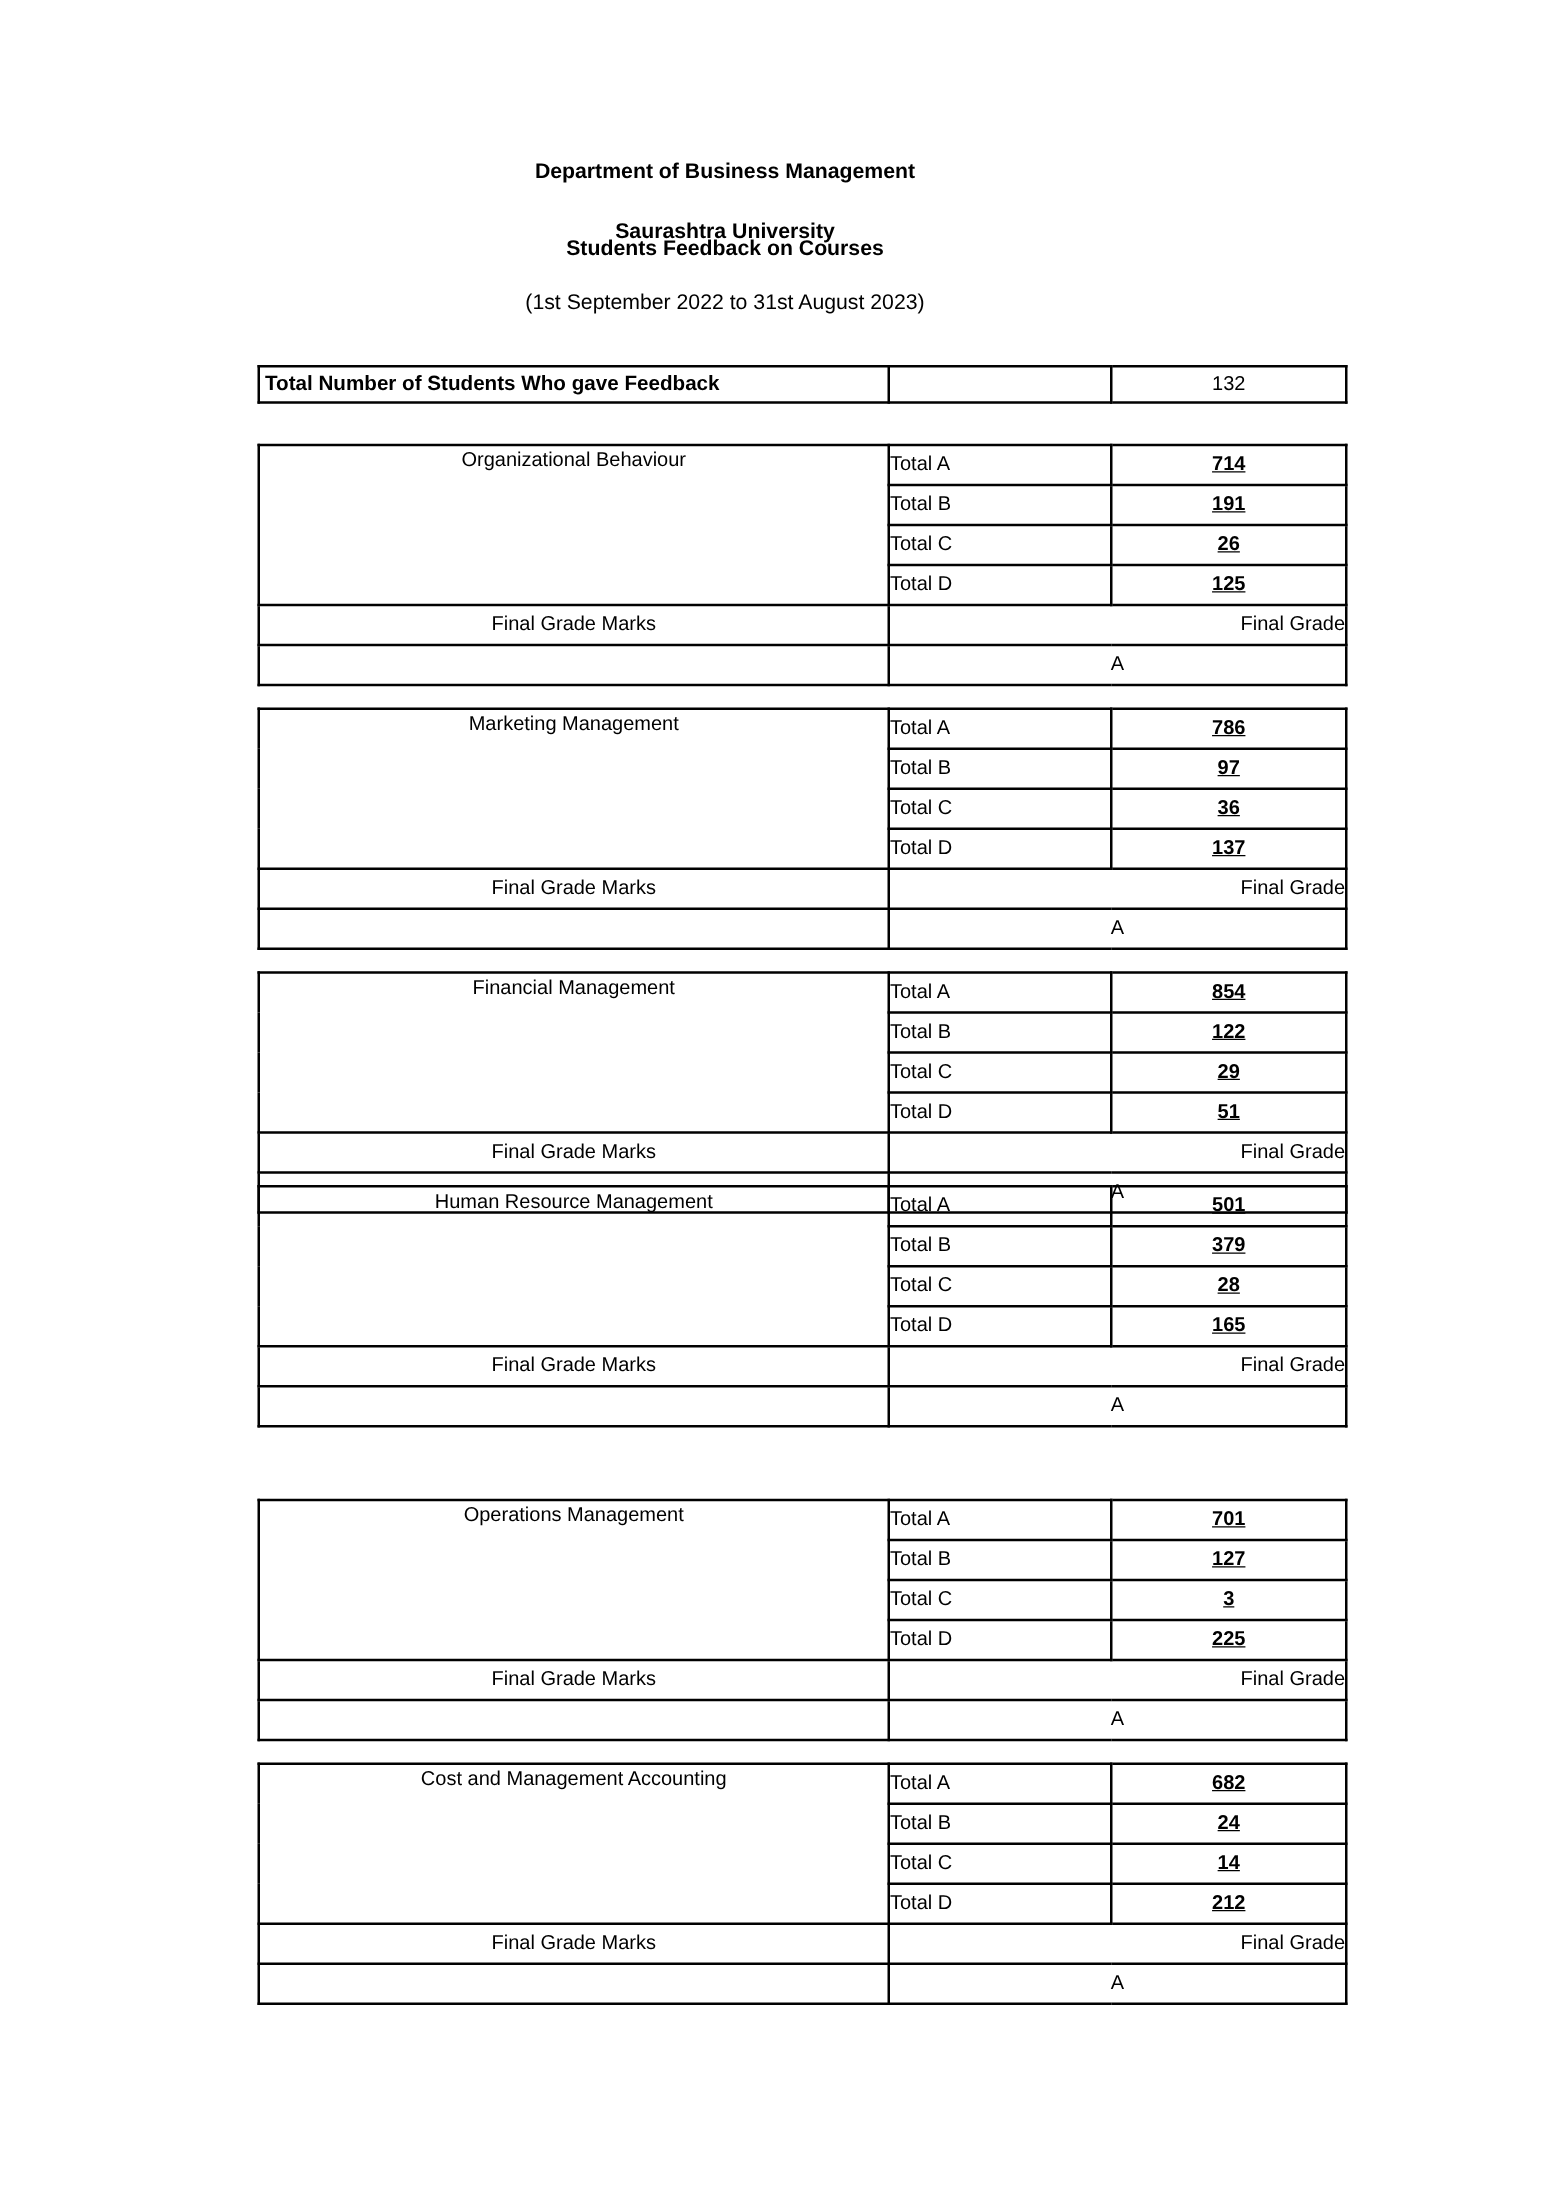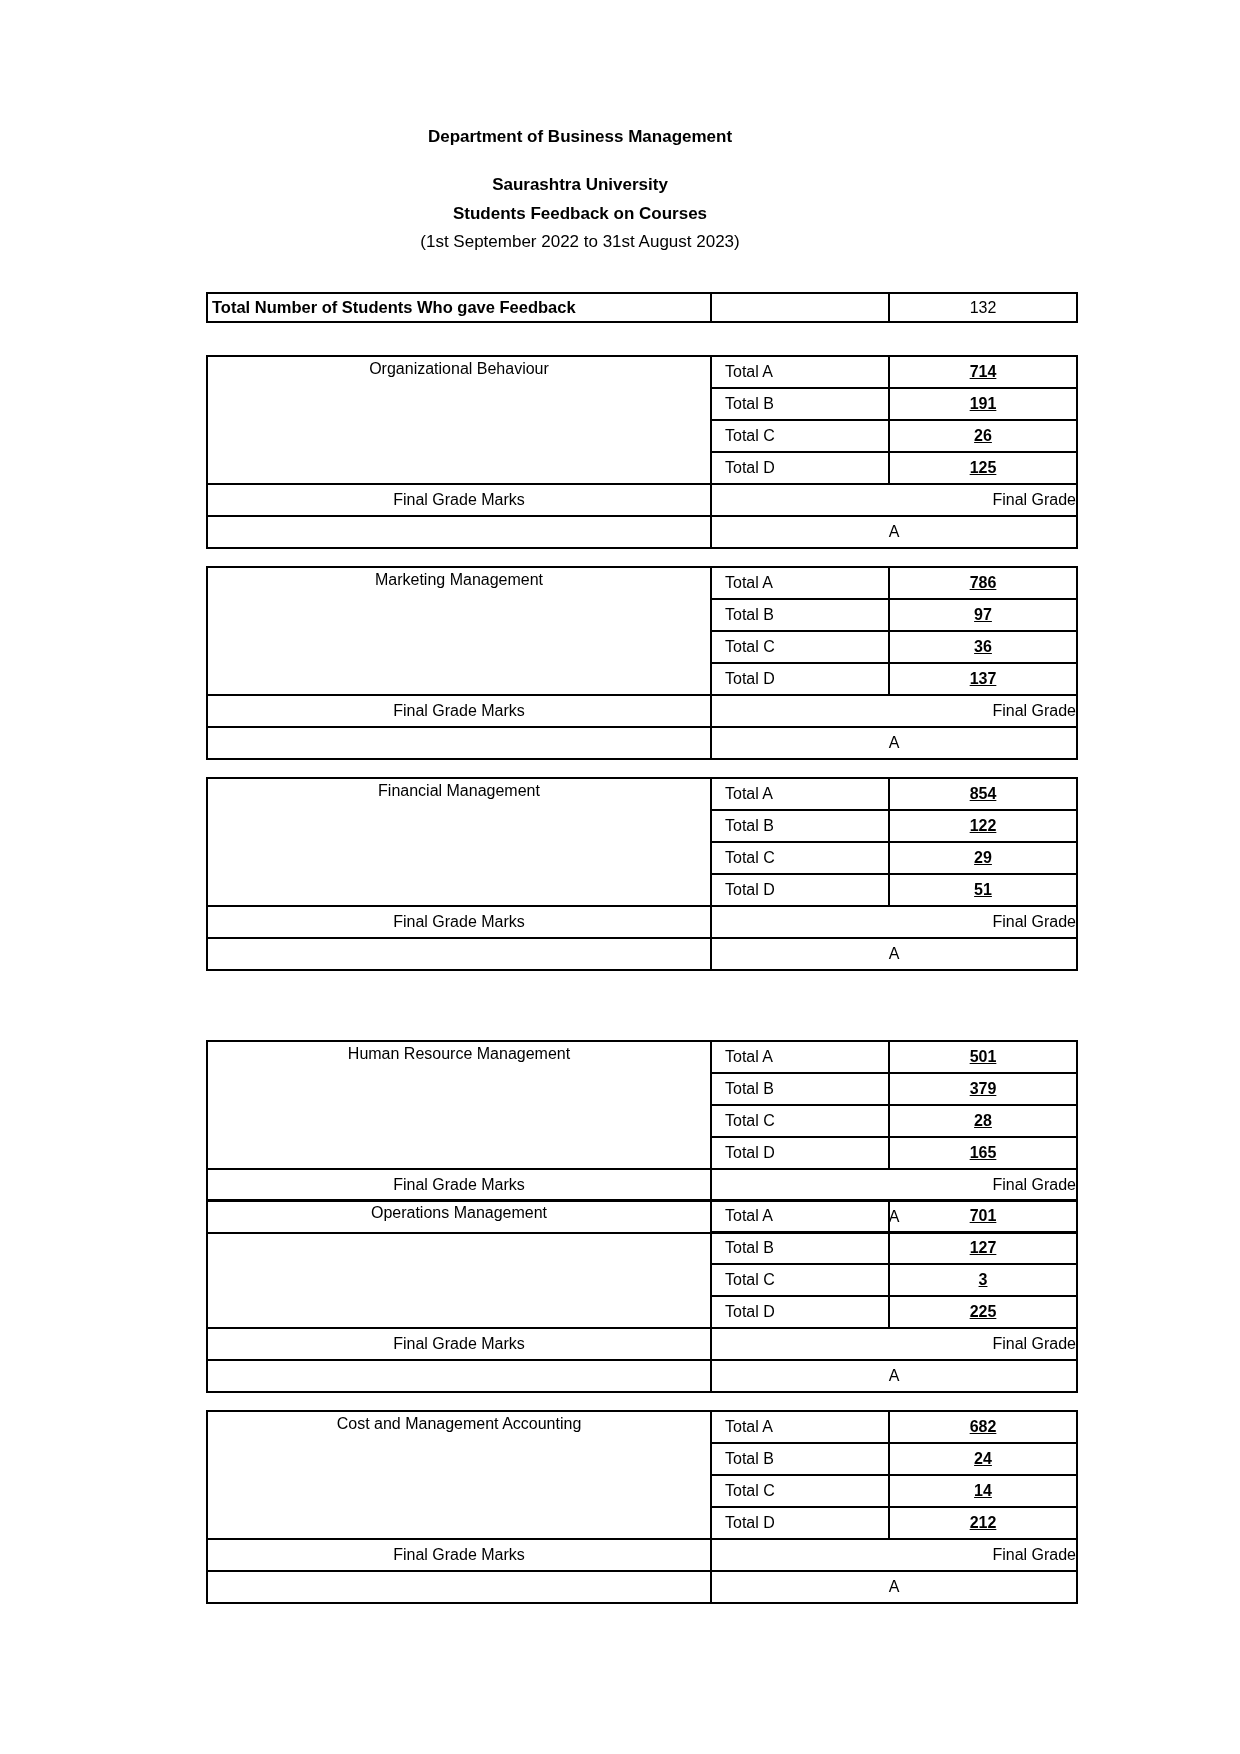--- a/index.html
+++ b/index.html
@@ -25,21 +25,21 @@
     position: absolute;
     left: 0;
     width: 770px;
     font-size: 17px;
     line-height: 22px;
     font-weight: bold;
     white-space: nowrap;
   }
   .t1 { top: 126px; }
   .t2 { top: 174px; }
-  .t3 { top: 203px; }
+  .t3 { top: 188px; }
   .t4 { top: 231px; font-weight: normal; }
 
   
   table {
     position: absolute;
     left: 176px;
     border-collapse: collapse;
     table-layout: fixed;
     width: 870px;
     font-size: 16px;
@@ -59,21 +59,21 @@
   .summary .s-label { font-weight: bold; padding-left: 4px; font-size: 16.5px; }
   .summary .s-value { text-align: center; }
 
   
   .block td { height: 30px; vertical-align: middle; }
   .block .course {
     vertical-align: top;
     text-align: center;
     padding-top: 3px;
   }
-  .block .label { padding-left: 13px; }
+  .block .label { padding-left: 0; }
   .block .value { font-weight: bold; text-align: center; text-decoration: underline; }
   .block .fgm   { text-align: center; }
   .block .fg    { text-align: right; }
   .block .grade { text-align: center; }
 </style>
 </head>
 <body>
 
 <div class="page">
 
@@ -198,21 +198,21 @@
           <td class="fgm">Final Grade Marks</td>
           <td class="fg" colspan="2">Final Grade</td>
         </tr>
         <tr>
           <td class="blank"></td>
           <td class="grade" colspan="2">A</td>
         </tr>
       </tbody>
     </table>
 
-    <table class="block outer" style="top: 1040px;">
+    <table class="block outer" style="top: 948px;">
       <colgroup>
           <col style="width:504px">
           <col style="width:178px">
           <col style="width:188px">
         </colgroup>
       <tbody>
         <tr>
           <td class="course" rowspan="4">Human Resource Management</td>
           <td class="label">Total A</td>
           <td class="value">501</td>

